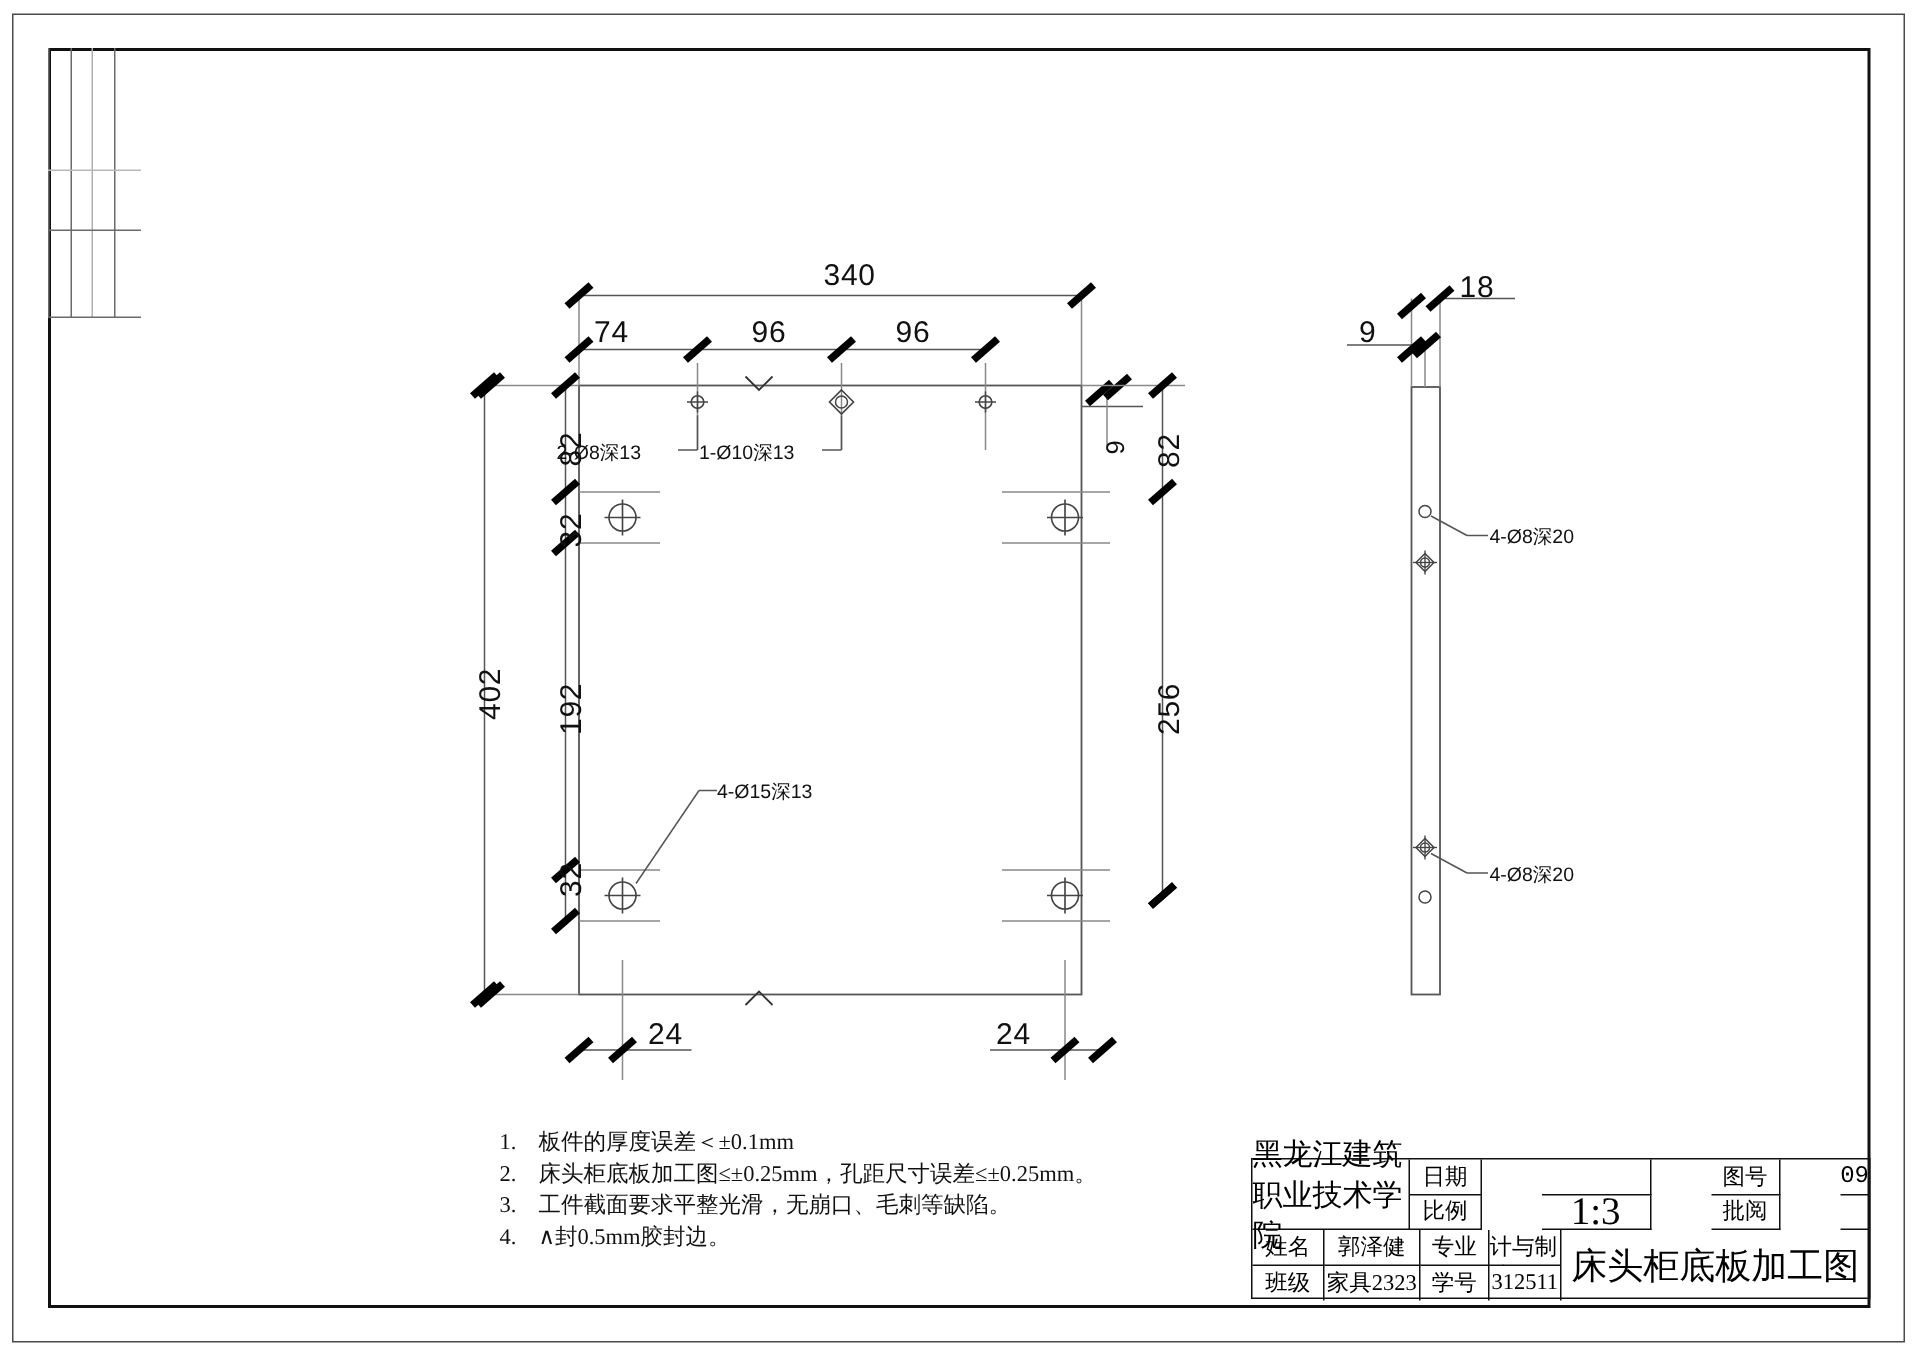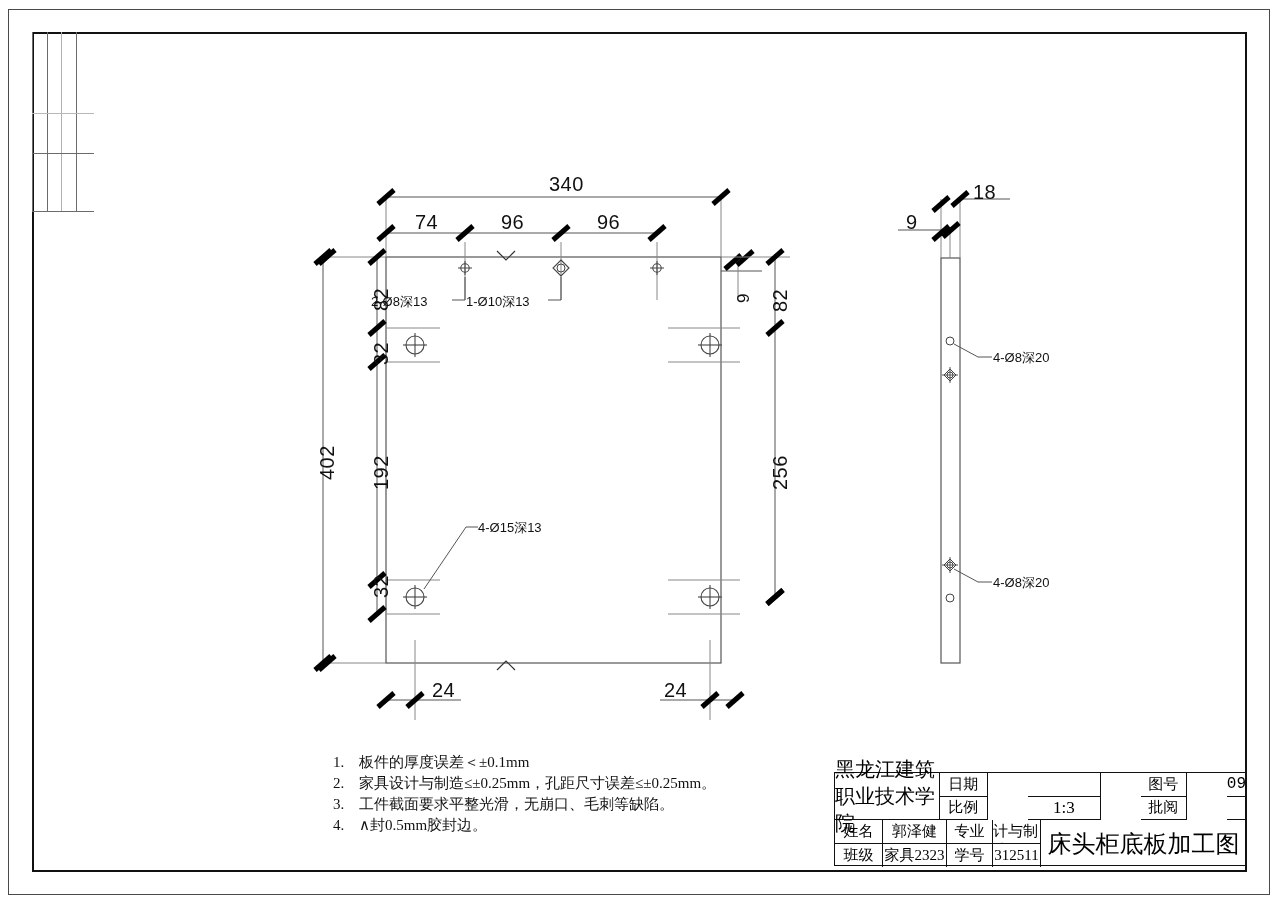--- a/index.html
+++ b/index.html
@@ -231,21 +231,21 @@
     </g>
     <g stroke="#555" stroke-width="1" fill="none">
       <line x1="954" y1="344" x2="978" y2="357"></line>
       <line x1="978" y1="357" x2="992" y2="357"></line>
       <line x1="954" y1="569" x2="978" y2="582"></line>
       <line x1="978" y1="582" x2="992" y2="582"></line>
     </g>
   </svg>
 
   <div class="dim" style="left:549px;top:173px;">340</div>
-  <div class="dim" style="left:415px;top:211px;">74</div>
+  <div class="dim" style="left:396px;top:211px;">74</div>
   <div class="dim" style="left:501px;top:211px;">96</div>
   <div class="dim" style="left:597px;top:211px;">96</div>
 
   <div class="dim v" style="left:316px;top:480px;">402</div>
   <div class="dim v" style="left:370px;top:311px;">82</div>
   <div class="dim v" style="left:370px;top:365px;">32</div>
   <div class="dim v" style="left:370px;top:490px;">192</div>
   <div class="dim v" style="left:370px;top:598px;">32</div>
 
   <div class="dim v" style="left:734px;top:303px;font-size:17px;">9</div>
@@ -265,21 +265,21 @@
   <div class="callout" style="left:993px;top:574px;">4-Ø8深20</div>
 
   <div class="notes">
     <ol>
       <li>
         <span class="num">1.</span>
         <span class="txt">板件的厚度误差＜±0.1mm</span>
       </li>
       <li>
         <span class="num">2.</span>
-        <span class="txt">家具设计与制造≤±0.25mm，孔距尺寸误差≤±0.25mm。</span>
+        <span class="txt">床头柜底板加工图≤±0.25mm，孔距尺寸误差≤±0.25mm。</span>
       </li>
       <li>
         <span class="num">3.</span>
         <span class="txt">工件截面要求平整光滑，无崩口、毛刺等缺陷。</span>
       </li>
       <li>
         <span class="num">4.</span>
         <span class="txt">∧封0.5mm胶封边。</span>
       </li>
     </ol>
@@ -290,21 +290,21 @@
       <div class="tb-left-school">黑龙江建筑职业技术学院</div>
       <div class="tb-right">
         <div class="r">
           <div class="cell" style="width:48px;height:100%;">日期</div>
           <div class="cell" style="width:73px;height:100%;"></div>
           <div class="cell" style="width:46px;height:100%;">图号</div>
           <div class="cell last" style="flex:1;height:100%;font-size:16px;font-family:Liberation Mono, monospace;">09</div>
         </div>
         <div class="r">
           <div class="cell" style="width:48px;height:100%;">比例</div>
-          <div class="cell" style="width:73px;height:100%;font-size:17px;">1:3</div>
+          <div class="cell" style="width:73px;height:100%;font-size:26px;">1:3</div>
           <div class="cell" style="width:46px;height:100%;">批阅</div>
           <div class="cell last" style="flex:1;height:100%;"></div>
         </div>
       </div>
     </div>
     <div class="tb-bot">
       <div class="tb-bot-left">
         <div class="r">
           <div class="cell" style="width:48px;height:100%;">姓名</div>
           <div class="cell" style="width:64px;height:100%;">郭泽健</div>

